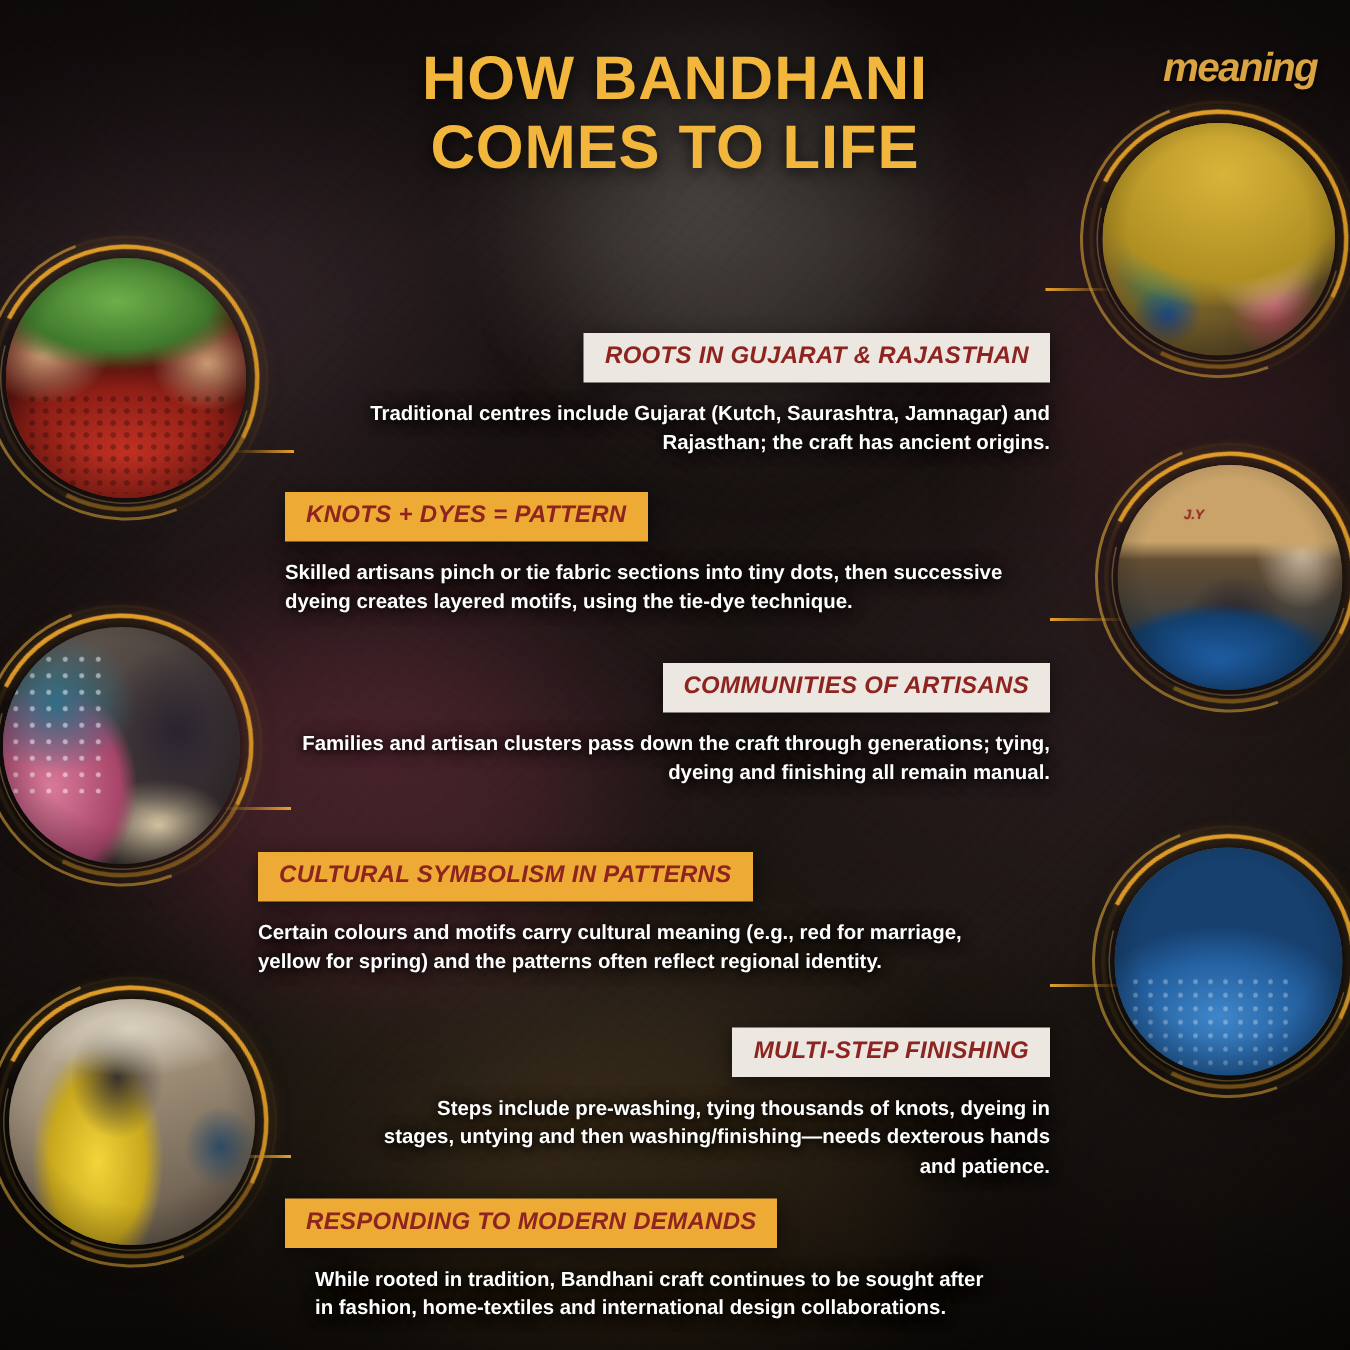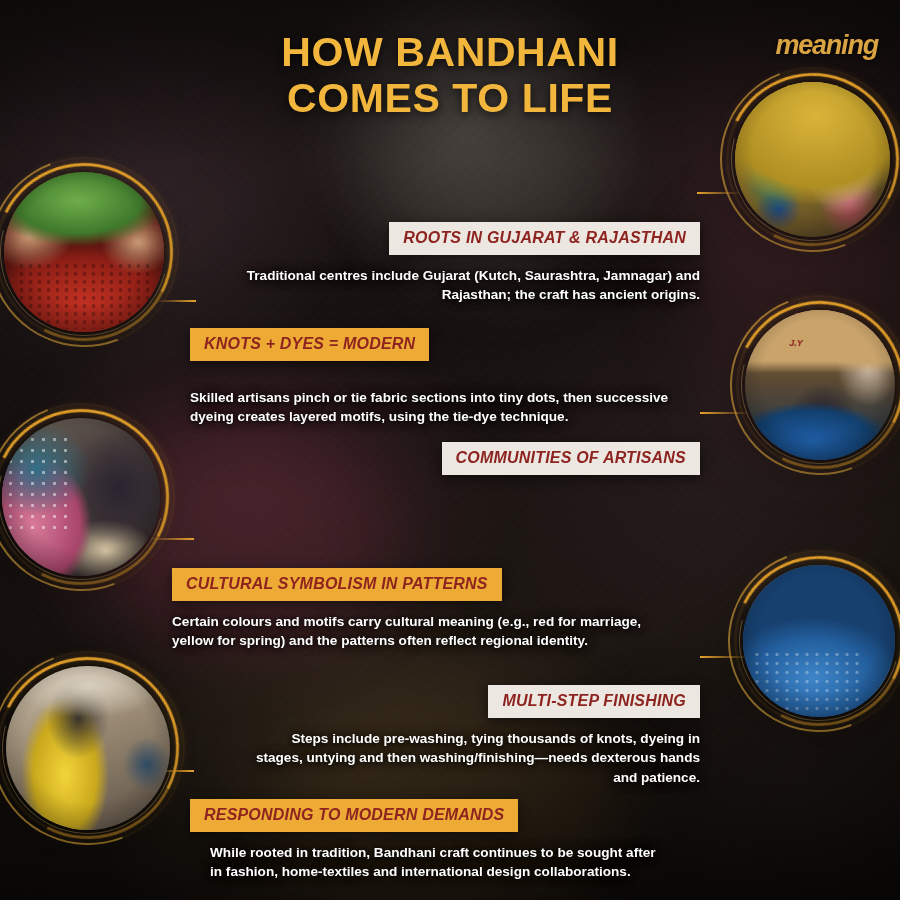--- a/index.html
+++ b/index.html
@@ -307,29 +307,30 @@
 
   <div class="block" style="left:200px;top:178px;width:500px;">
     <div style="text-align:right;">
       <span class="badge cream">ROOTS IN GUJARAT &amp; RAJASTHAN</span>
     </div>
     <p class="body-text ta-right" style="margin-top:11px;">Traditional centres include Gujarat (Kutch, Saurashtra, Jamnagar) and Rajasthan; the craft has ancient origins.</p>
   </div>
 
   <div class="block" style="left:190px;top:284px;width:510px;">
     <div style="text-align:left;">
-      <span class="badge gold">KNOTS + DYES = MODERN</span>
-    </div>
-    <p class="body-text ta-left" style="margin-top:27px;">Skilled artisans pinch or tie fabric sections into tiny dots, then successive dyeing creates layered motifs, using the tie-dye technique.</p>
+      <span class="badge gold">KNOTS + DYES = PATTERN</span>
+    </div>
+    <p class="body-text ta-left" style="margin-top:11px;">Skilled artisans pinch or tie fabric sections into tiny dots, then successive dyeing creates layered motifs, using the tie-dye technique.</p>
   </div>
 
   <div class="block" style="left:200px;top:398px;width:500px;">
     <div style="text-align:right;">
       <span class="badge cream">COMMUNITIES OF ARTISANS</span>
     </div>
+    <p class="body-text ta-right" style="margin-top:11px;">Families and artisan clusters pass down the craft through generations; tying, dyeing and finishing all remain manual.</p>
   </div>
 
   <div class="block" style="left:172px;top:524px;width:510px;">
     <div style="text-align:left;">
       <span class="badge gold">CULTURAL SYMBOLISM IN PATTERNS</span>
     </div>
     <p class="body-text ta-left" style="margin-top:11px;">Certain colours and motifs carry cultural meaning (e.g., red for marriage, yellow for spring) and the patterns often reflect regional identity.</p>
   </div>
 
   <div class="block" style="left:250px;top:641px;width:450px;">

